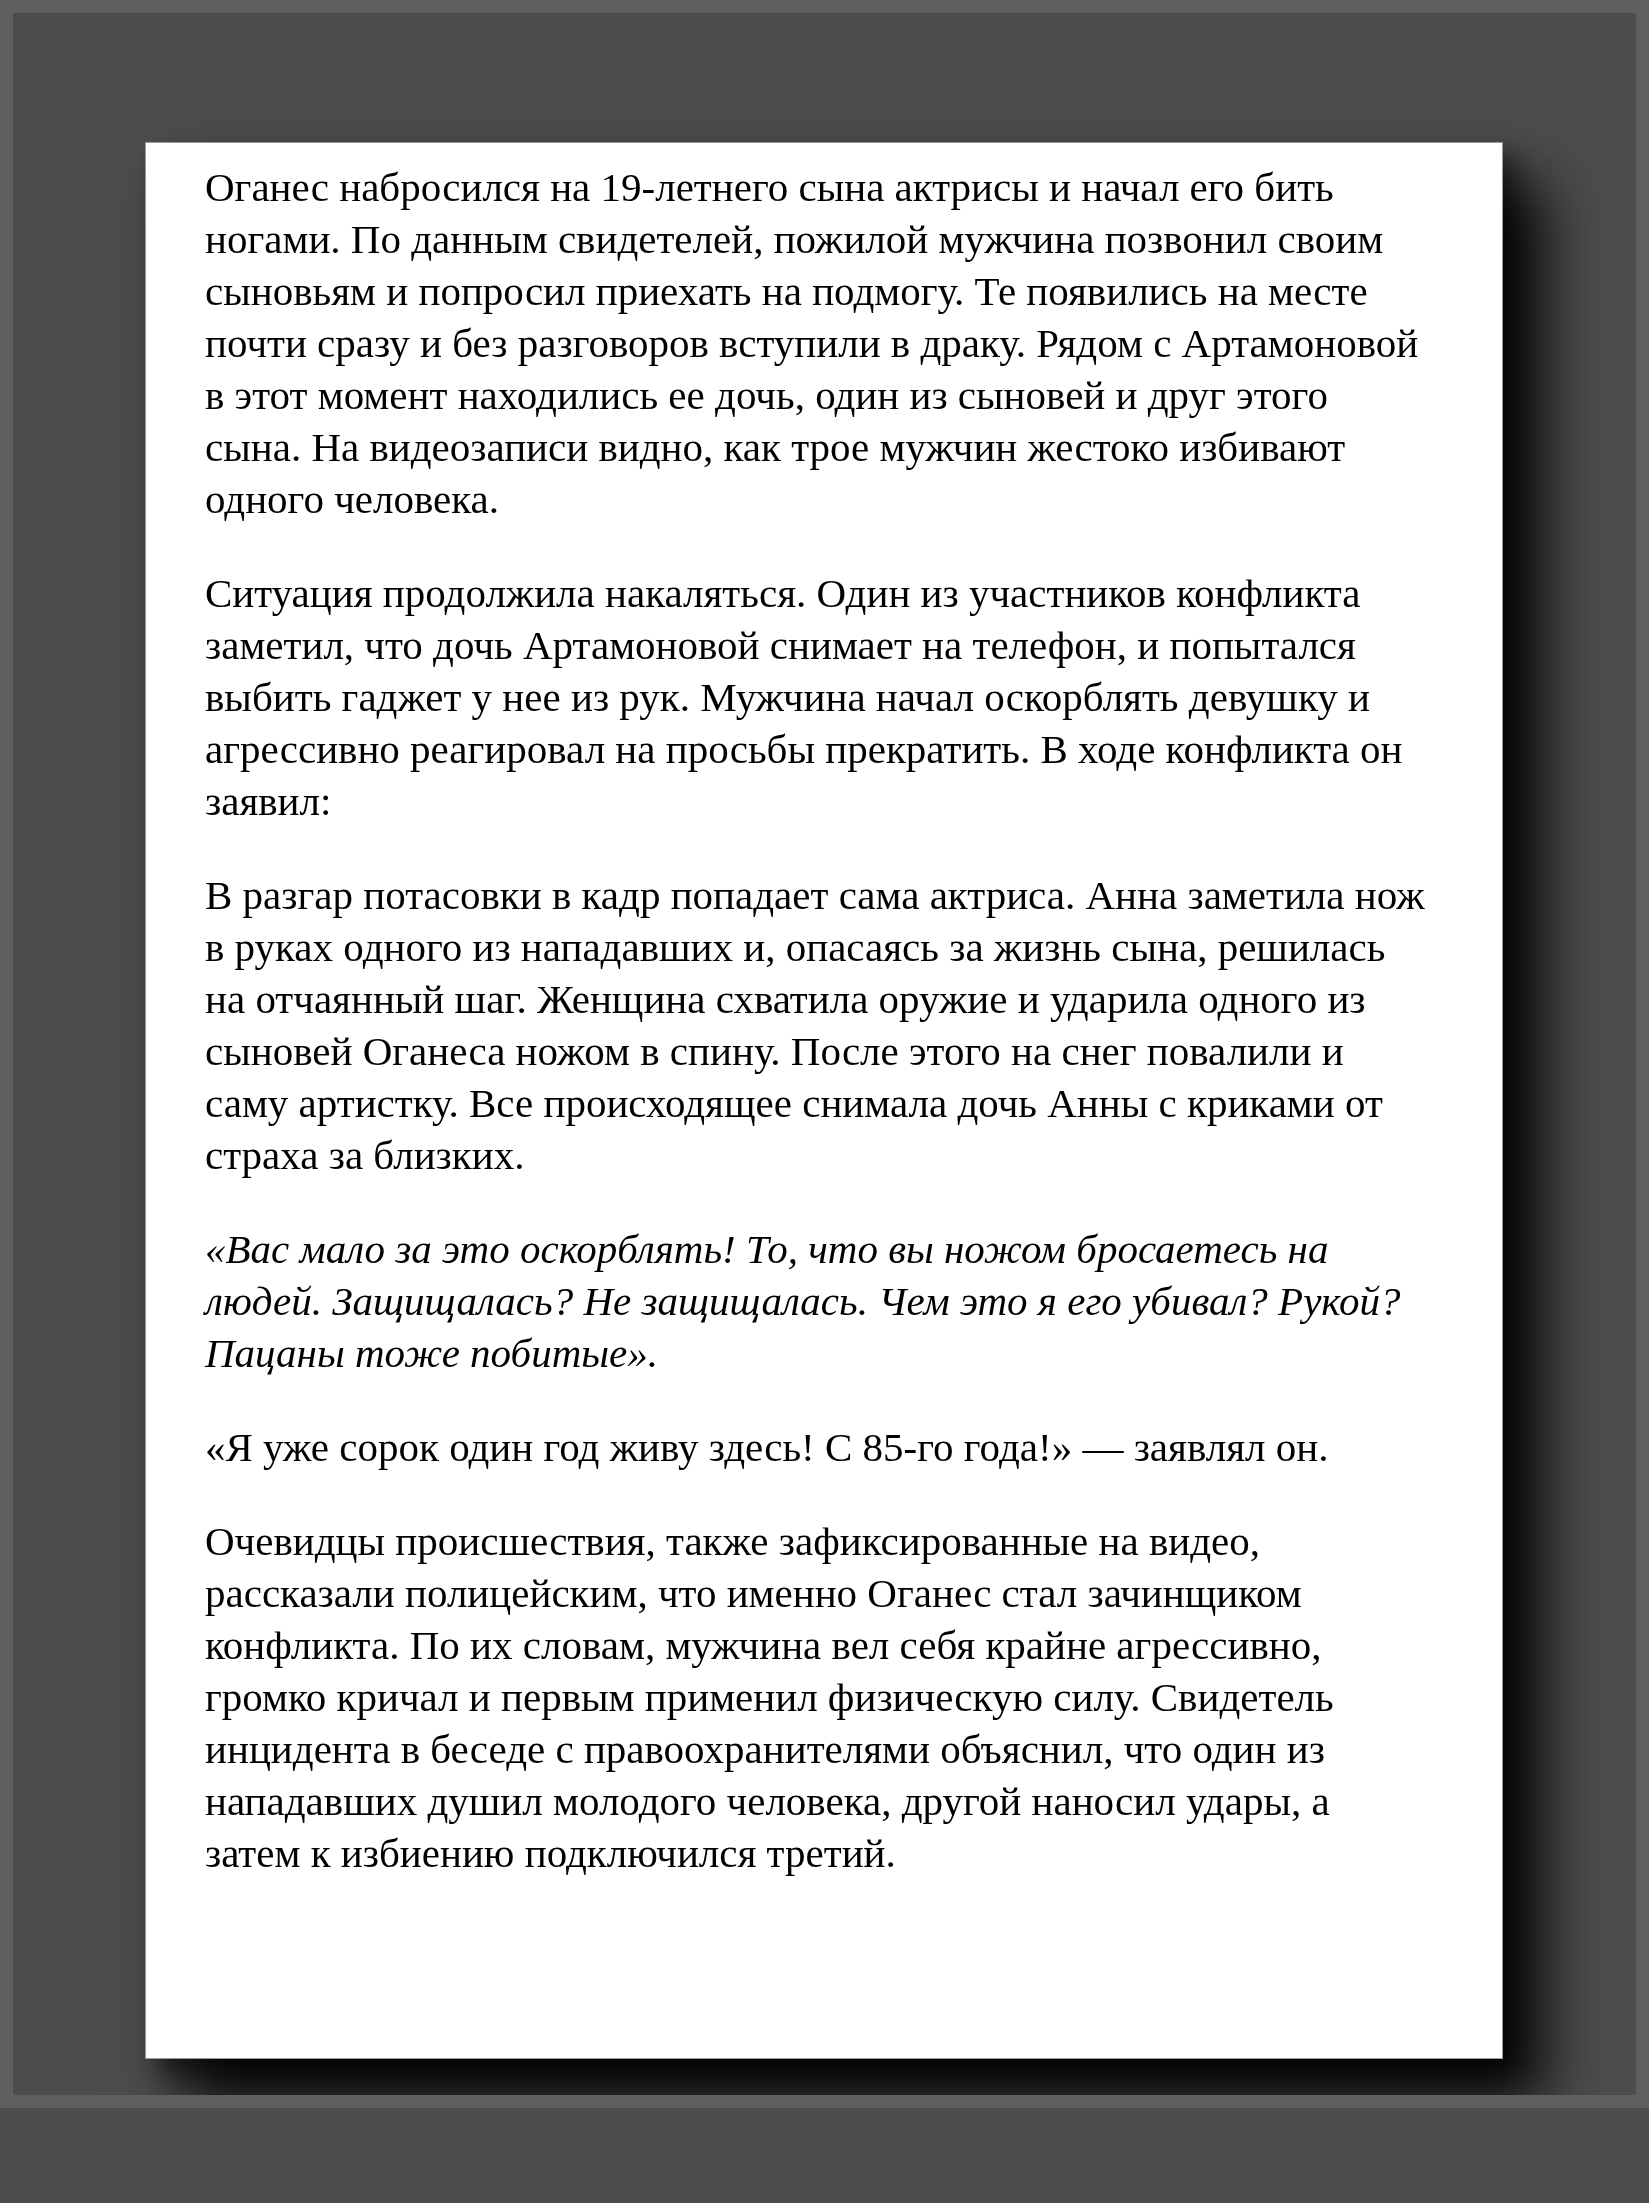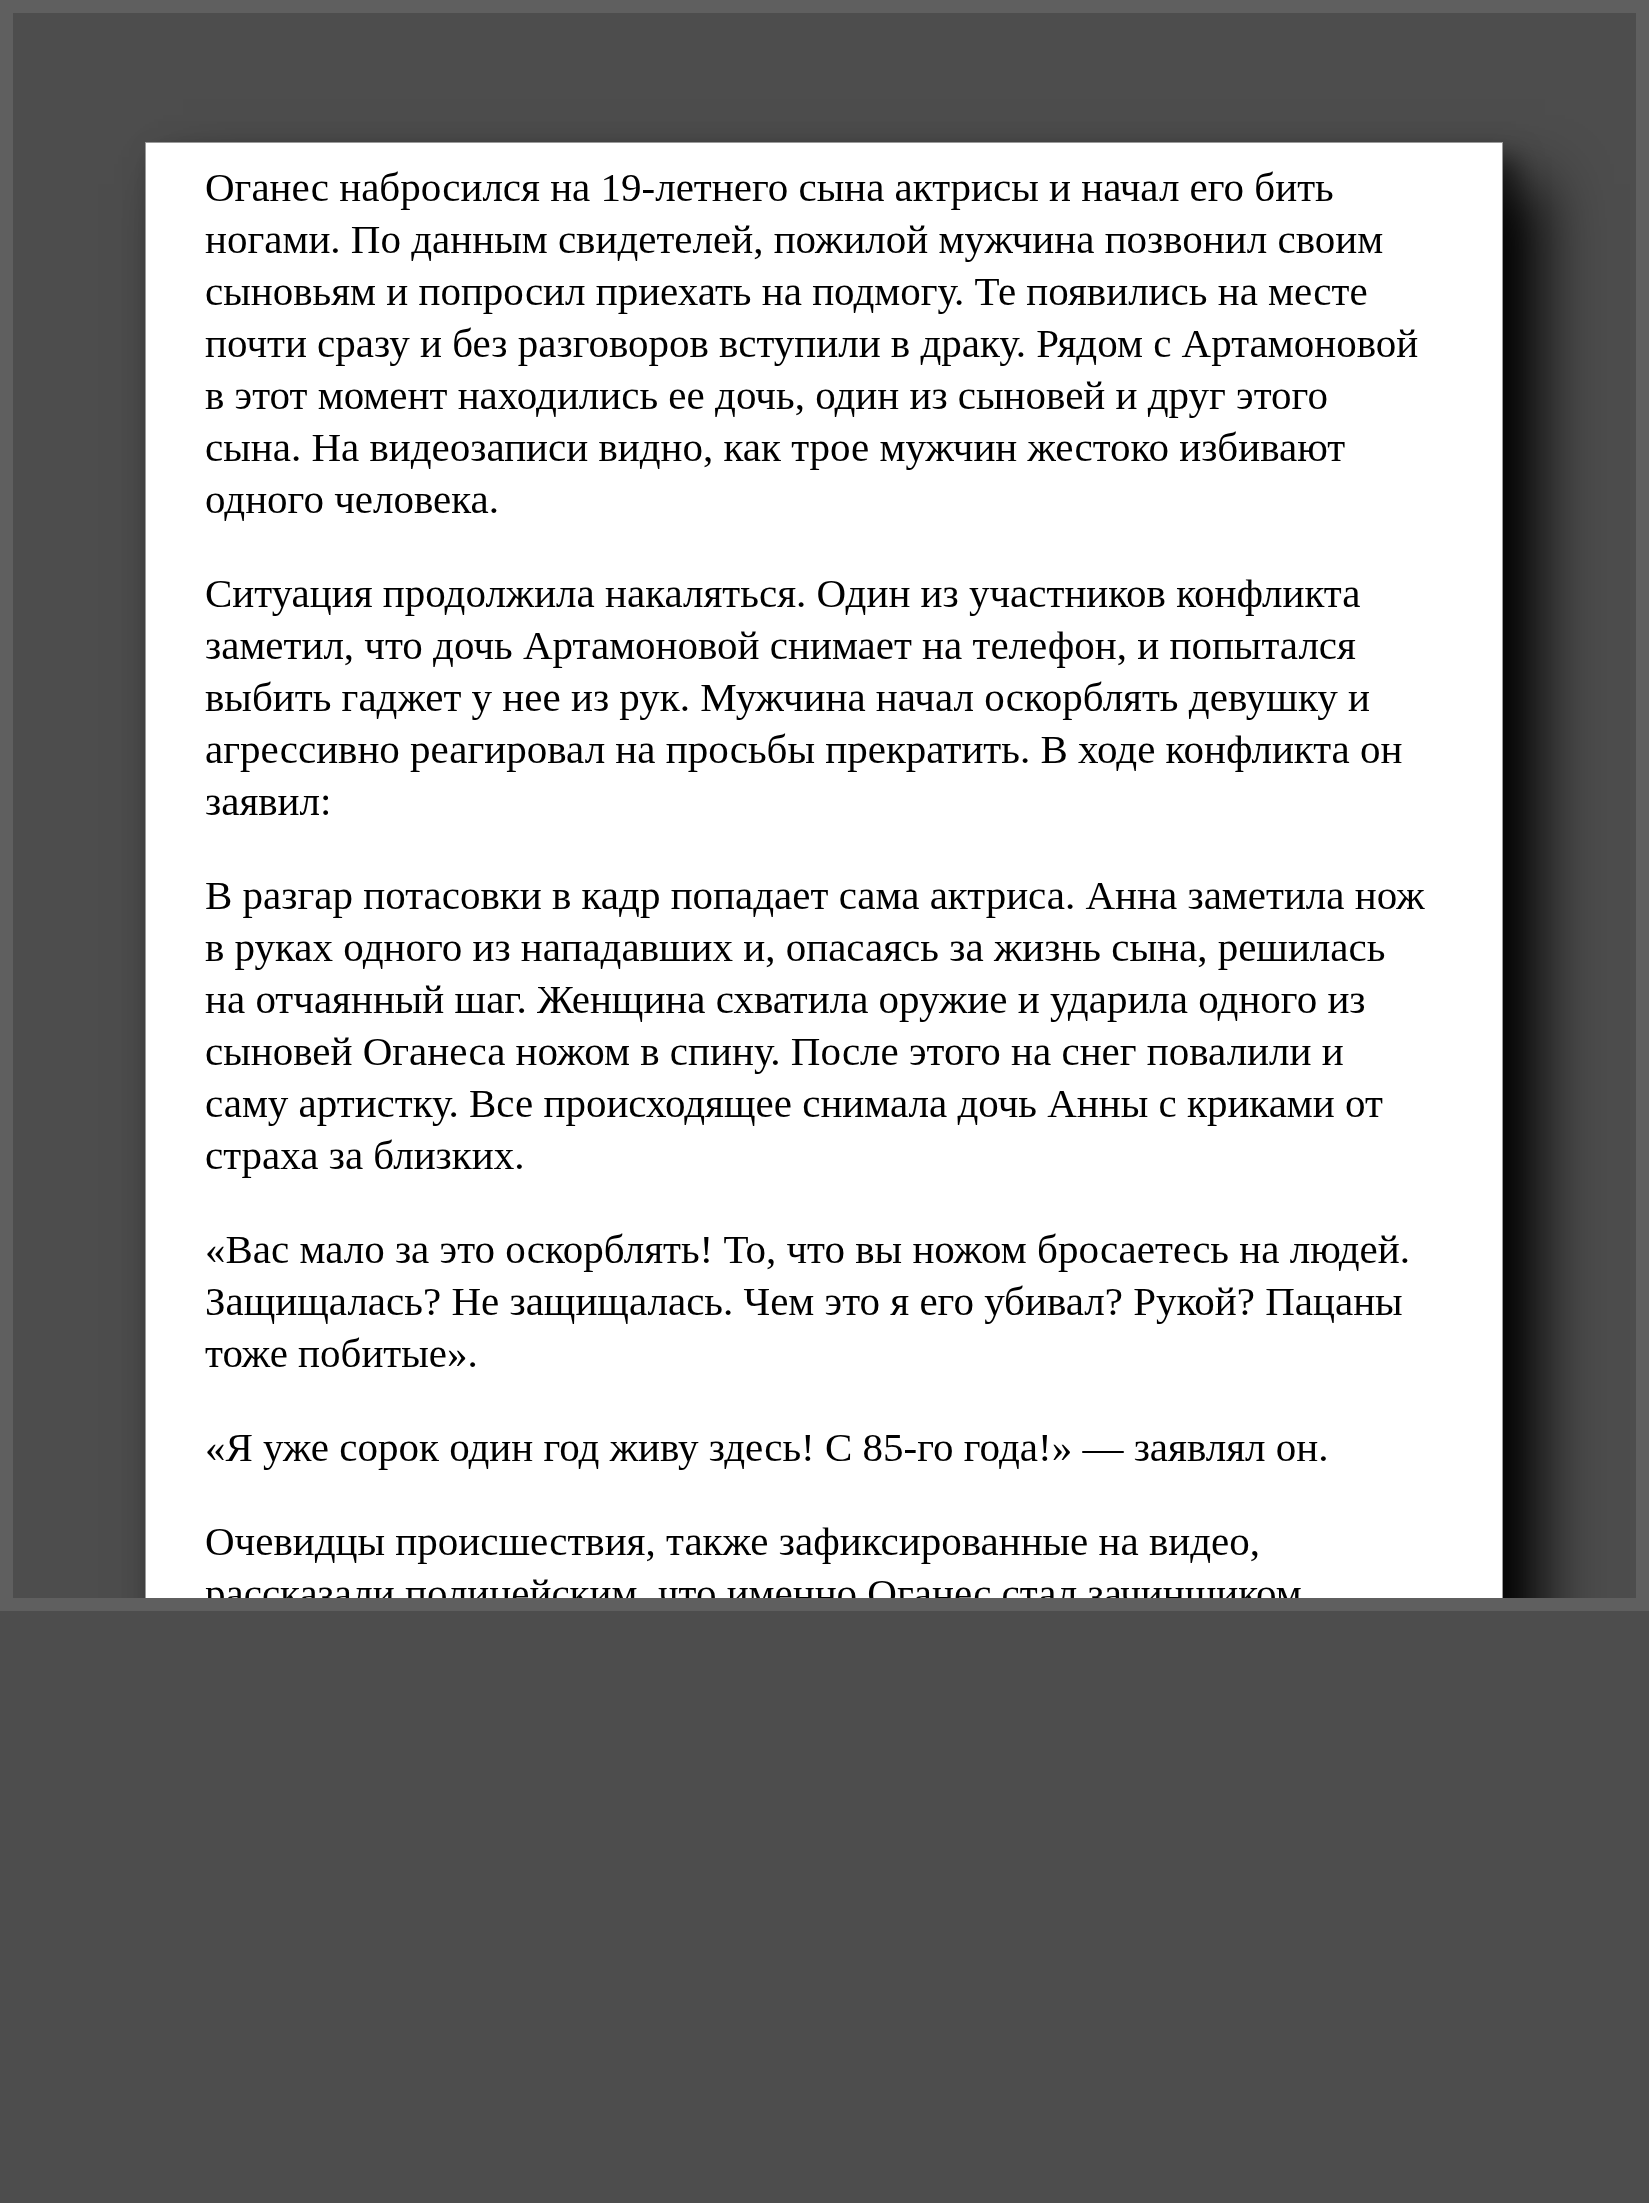--- a/index.html
+++ b/index.html
@@ -10,21 +10,21 @@
   }
   html,body{margin:0;padding:0;}
   body{
     width:1649px;height:2204px;
     background:var(--background);
     font-family:"Liberation Serif","DejaVu Serif",serif;
     overflow:hidden;
   }
   .stage{
     position:relative;
-    width:1649px;height:1611px;
+    width:1649px;height:2108px;
     background:var(--background);
     box-sizing:border-box;
     border:13px solid var(--frame);
     overflow:hidden;
   }
   .page{
     position:absolute;
     left:132px;  
     top:129px;   
     width:1358px;
@@ -37,20 +37,21 @@
                40px 44px 57px 1.8px rgba(0,0,0,0.88);
   }
   .page p{
     margin:0 0 42px 0;
     font-size:41px;
     line-height:52px;
     color:var(--text);
     text-align:left;
   }
   .page p.quote{
+    font-style:italic;
   }
   .page p:last-child{margin-bottom:0;}
 </style>
 </head>
 <body>
 
 <div class="stage">
   <div class="page">
     <p>Оганес набросился на 19-летнего сына актрисы и начал его бить ногами. По данным свидетелей, пожилой мужчина позвонил своим сыновьям и попросил приехать на подмогу. Те появились на месте почти сразу и без разговоров вступили в драку. Рядом с Артамоновой в этот момент находились ее дочь, один из сыновей и друг этого сына. На видеозаписи видно, как трое мужчин жестоко избивают одного человека.</p>
     <p>Ситуация продолжила накаляться. Один из участников конфликта заметил, что дочь Артамоновой снимает на телефон, и попытался выбить гаджет у нее из рук. Мужчина начал оскорблять девушку и агрессивно реагировал на просьбы прекратить. В ходе конфликта он заявил:</p>

